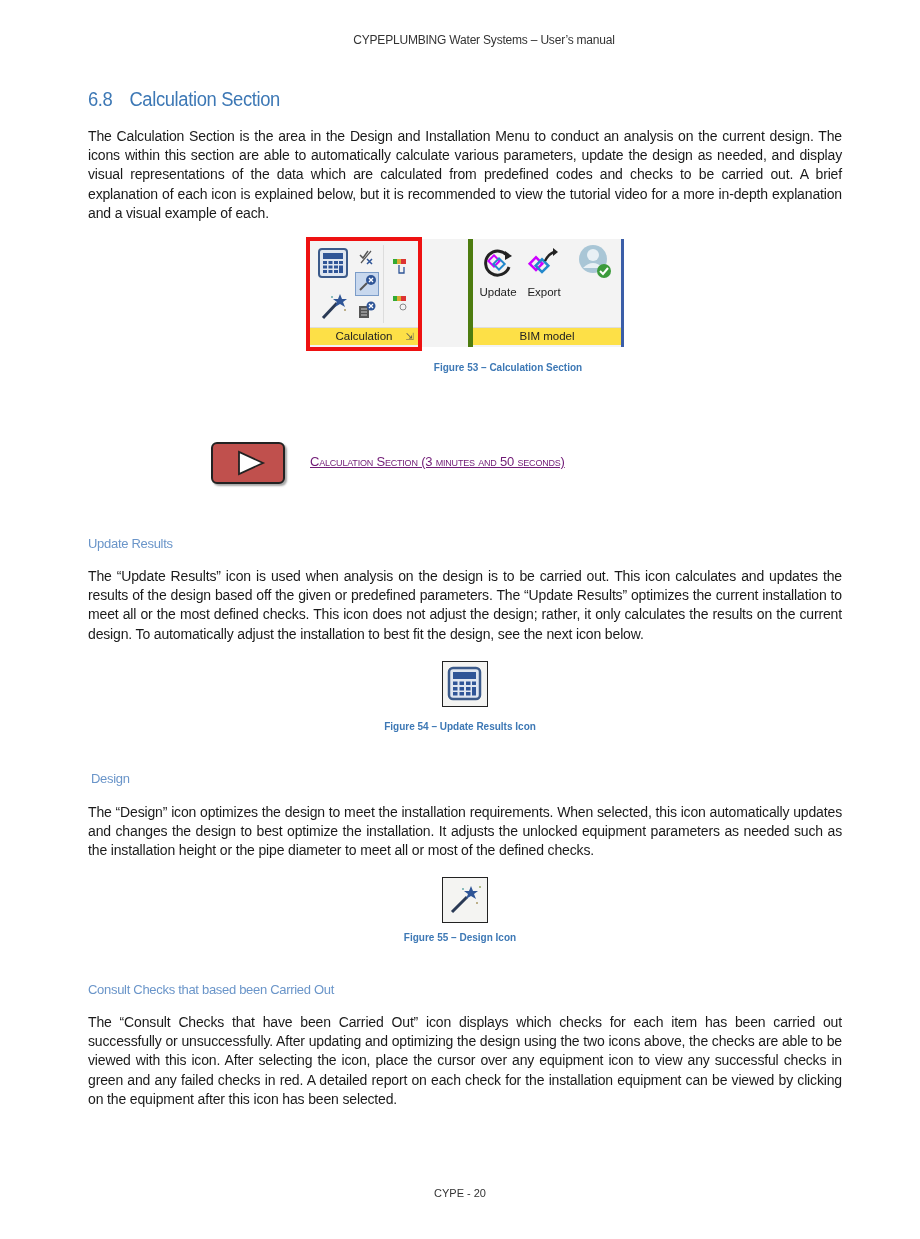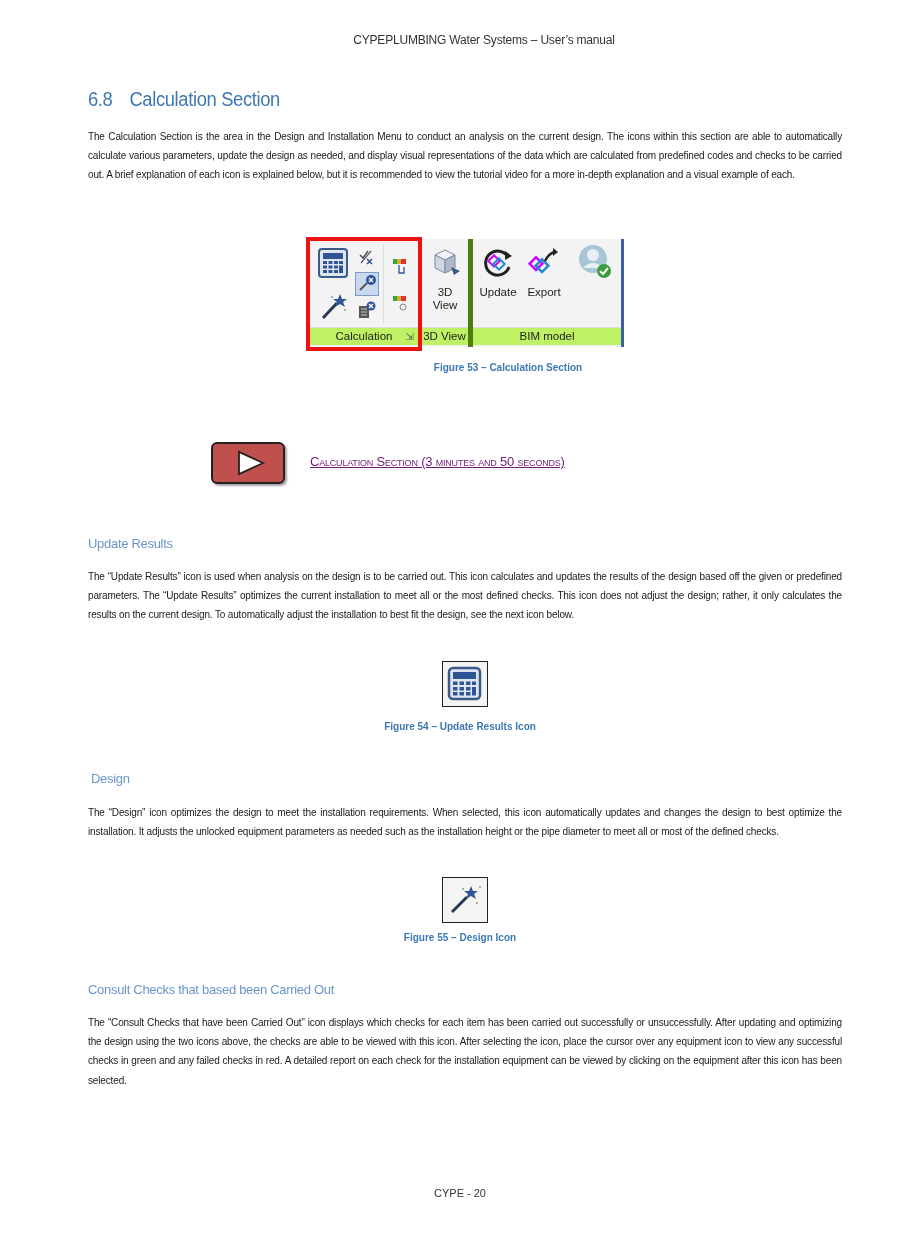--- a/index.html
+++ b/index.html
@@ -3,32 +3,32 @@
 <meta charset="utf-8">
 <style>
   html, body { margin:0; padding:0; background:#ffffff; }
   body { width:920px; height:1239px; position:relative; overflow:hidden;
          font-family:"Liberation Sans", sans-serif; color:#1a1a1a; }
   .running-header { position:absolute; top:33px; left:0; width:920px; text-align:center;
          font-size:12px; color:#333; letter-spacing:-0.2px;margin-left:24px; }
   .section-title { position:absolute; top:88px; left:88px; font-size:20px; color:#3d78b5;
          font-weight:normal; margin:0; letter-spacing:-0.4px; transform:scaleX(0.92); transform-origin:left; }
   .section-title .num { display:inline-block; width:45px; }
-  .para { position:absolute; left:88px; width:754px; font-size:10px; line-height:19.2px;
+  .para { position:absolute; left:88px; width:754px; font-size:14px; line-height:19.2px;
          text-align:justify; margin:0; letter-spacing:-0.15px; }
   .subhead { position:absolute; left:88px; font-size:13px; color:#6a95c9;
          margin:0; letter-spacing:-0.3px; }
   .caption { position:absolute; left:0; width:920px; text-align:center; font-size:10px;
          font-weight:bold; color:#3d78b5; }
   
   .ribbon { position:absolute; left:308px; top:239px; width:316px; height:108px; background:#f3f3f3;
          border-right:3px solid #3b5ea8; box-sizing:border-box; }
   .ribbon .grp { position:absolute; top:0; height:108px; box-sizing:border-box; }
   .ribbon .grp-label { position:absolute; bottom:2px; left:0; right:0; height:17px; line-height:17px;
-         text-align:center; font-size:11.5px; color:#222; border-top:1px solid #ddd; background:#bef264; }
+         text-align:center; font-size:11.5px; color:#222; border-top:1px solid #ddd; background:#fde047; }
   .grp-calc { left:0; width:112px; }
   .grp-3d { left:112px; width:48px; border-left:1px solid #ccc; }
   .grp-bim { left:160px; width:153px; border-left:5px solid #4d7c0f; }
   .redbox { position:absolute; left:306px; top:237px; width:116px; height:114px;
          border:4px solid #ee1111; box-sizing:border-box; }
   .ico { position:absolute; }
   .btn-label { position:absolute; font-size:11.5px; color:#222; text-align:center; line-height:13px; }
   
   .video-btn { position:absolute; left:211px; top:442px; width:74px; height:42px;
          background:#c0504d; border:2px solid #222; border-radius:6px; box-sizing:border-box;
@@ -109,33 +109,20 @@
         <rect x="5" y="2" width="4" height="5" fill="#da3"></rect>
         <rect x="9" y="2" width="5" height="5" fill="#d33"></rect>
       <circle cx="11" cy="13" r="3" stroke="#888" fill="none"></circle>
     </svg>
     <div class="grp-label">
       <span>Calculation</span>
       <span style="position:absolute;right:6px;top:0;font-size:10px;color:#555">⇲</span>
     </div>
   </div>
 
-  <div class="grp grp-3d">
-    <svg class="ico" style="left:8px;top:8px" width="32" height="30" viewBox="0 0 32 30">
-      <polygon points="6,8 16,3 26,8 16,13" fill="#eef3f9" stroke="#7a8a9a"></polygon>
-        <polygon points="6,8 16,13 16,26 6,21" fill="#cfd9e4" stroke="#7a8a9a"></polygon>
-        <polygon points="16,13 26,8 26,21 16,26" fill="#aab8c8" stroke="#7a8a9a"></polygon>
-      <polygon points="22,20 31,24 25,28" fill="#3d5a80"></polygon>
-    </svg>
-    <div class="btn-label" style="left:0;width:48px;top:47px">
-      <div>3D</div>
-      <div>View</div>
-    </div>
-    <div class="grp-label">3D View</div>
-  </div>
 
   <div class="grp grp-bim">
     <svg class="ico" style="left:8px;top:8px" width="32" height="32" viewBox="0 0 32 32">
       <path d="M27 10 A12 12 0 1 0 28 20" stroke="#222" stroke-width="3" fill="none"></path>
         <polygon points="24,4 31,9 24,13" fill="#222"></polygon>
       <rect x="9" y="10" width="8" height="8" fill="none" stroke="#c0f" stroke-width="2" transform="rotate(45 13 14)"></rect>
       <rect x="14" y="13" width="8" height="8" fill="none" stroke="#28c" stroke-width="2" transform="rotate(45 18 17)"></rect>
     </svg>
     <div class="btn-label" style="left:2px;width:46px;top:47px">Update</div>
     <svg class="ico" style="left:54px;top:8px" width="32" height="32" viewBox="0 0 32 32">

